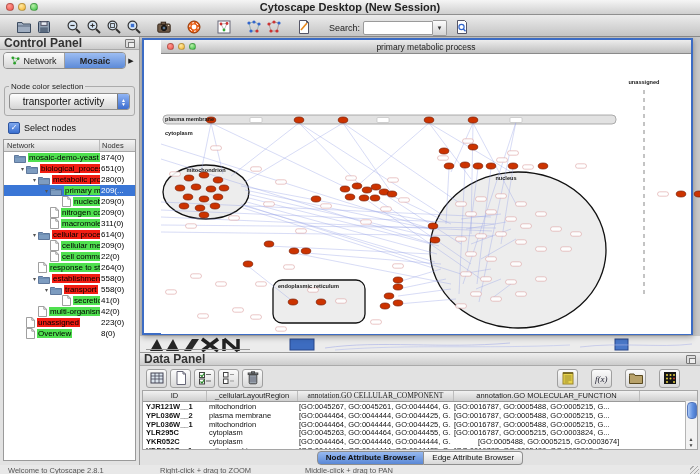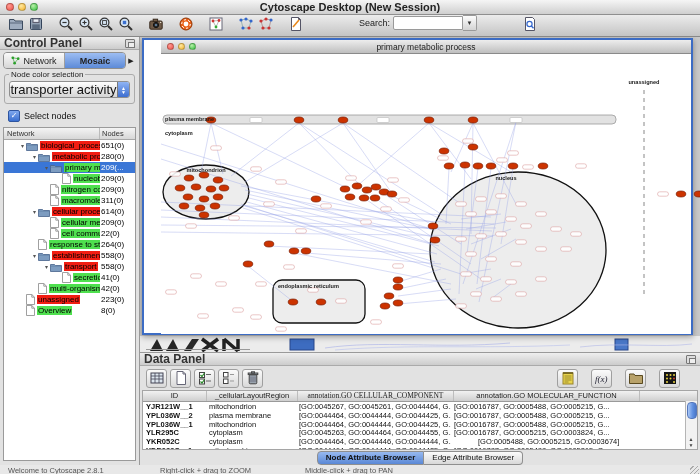--- a/index.html
+++ b/index.html
@@ -9,21 +9,21 @@
   
   .titlebar{height:14px;background:linear-gradient(#f5f5f5,#cfcfcf);border-bottom:1px solid #8f8f8f;
             position:relative;display:flex;align-items:center;justify-content:center;}
   .titlebar .title{font-size:11px;font-weight:bold;color:#222;}
   .lights{position:absolute;left:6px;top:3px;display:flex;gap:4px;}
   .light{width:8px;height:8px;border-radius:50%;border:1px solid rgba(0,0,0,.25);box-sizing:border-box;}
   .light.red{background:radial-gradient(circle at 35% 30%,#ff9a92,#f0544a);}
   .light.yellow{background:radial-gradient(circle at 35% 30%,#ffe9a0,#f5b32e);}
   .light.green{background:radial-gradient(circle at 35% 30%,#b8f0a8,#35c13f);}
   .toolbar{height:21px;background:linear-gradient(#ececec,#c4c4c4);border-bottom:1px solid #878787;
-           display:flex;align-items:flex-start;padding:0 7px;gap:38px;}
+           display:flex;align-items:flex-end;padding:0 15px;}
   .tbtn{width:18px;height:18px;display:flex;align-items:center;justify-content:center;margin-right:2px;}
   .searchwrap{display:flex;align-items:center;margin-left:14px;}
   .searchwrap .slabel{font-size:9px;color:#222;margin-right:3px;}
   .searchwrap input{width:64px;height:12px;font-size:9px;border:1px solid #9a9a9a;border-radius:2px 0 0 2px;
                     background:#fff;padding:0 2px;outline:none;}
   .sdrop{width:13px;height:14px;border:1px solid #9a9a9a;border-left:none;border-radius:0 2px 2px 0;
          background:linear-gradient(#fdfdfd,#d3d3d3);font-size:6px;color:#333;
          display:flex;align-items:center;justify-content:center;}
   
   .main{display:flex;height:428px;}
@@ -34,26 +34,26 @@
                 font-size:12px;font-weight:bold;color:#333;}
   .float-ico{width:8px;height:7px;border:1px solid #777;border-radius:1px;position:relative;background:#ddd;}
   .float-ico:after{content:"";position:absolute;left:2px;top:2px;width:5px;height:4px;border:1px solid #777;background:#eee;}
   .cp-tabs{display:flex;align-items:center;margin:3px 3px 2px 3px;height:15px;}
   .seg{flex:1;display:flex;border:1px solid #8f8f8f;border-radius:4px;overflow:hidden;height:15px;}
   .seg .tab{flex:1;display:flex;align-items:center;justify-content:center;gap:3px;font-size:9px;color:#222;
             background:linear-gradient(#fafafa,#d6d6d6);border-right:1px solid #9f9f9f;}
   .seg .tab:last-child{border-right:none;}
   .seg .tab.sel{background:linear-gradient(#9dbdf2,#5d8bd8);font-weight:bold;}
   .tab-arrow{width:10px;text-align:center;font-size:7px;color:#222;}
-  .groupbox{margin:4px 4px 2px 4px;border:1px solid #ababab;border-radius:3px;position:relative;
+  .groupbox{margin:16px 4px 2px 4px;border:1px solid #ababab;border-radius:3px;position:relative;
             padding:6px 4px 5px 4px;}
   .groupbox .legend{position:absolute;top:-5px;left:4px;background:#e2e2e2;padding:0 2px;font-size:8px;color:#222;}
   .dropdown{height:15px;border:1px solid #8f8f8f;border-radius:3px;background:linear-gradient(#fefefe,#d5d5d5);
             display:flex;align-items:center;overflow:hidden;}
-  .dropdown .dval{flex:1;text-align:center;font-size:13px;color:#111;}
+  .dropdown .dval{flex:1;text-align:center;font-size:10px;color:#111;}
   .stepper{width:11px;height:15px;background:linear-gradient(#8fb4f4,#3d6ed0);display:flex;flex-direction:column;
            align-items:center;justify-content:center;color:#fff;font-size:5px;line-height:4px;border-left:1px solid #7a7a7a;}
   .chkrow{display:flex;align-items:center;gap:4px;margin:4px 0 3px 8px;font-size:9px;color:#111;}
   .chk{width:10px;height:10px;border-radius:2px;background:linear-gradient(#7fa8ee,#3a6fd0);
        border:1px solid #2e55a0;color:#fff;font-size:8px;line-height:9px;text-align:center;font-weight:bold;}
   .tree-wrap{flex:1;margin:2px 3px 4px 3px;background:#fff;border:1px solid #9a9a9a;display:flex;
              flex-direction:column;overflow:hidden;}
   .tree-header{height:11px;display:flex;background:linear-gradient(#f4f4f4,#d7d7d7);border-bottom:1px solid #a8a8a8;
                font-size:7.5px;color:#333;align-items:center;}
   .tree-header .c1{flex:1;padding-left:3px;border-right:1px solid #bbb;height:100%;display:flex;align-items:center;}
@@ -274,20 +274,32 @@
     <div class="chkrow">
       <span class="chk">✓</span>
       <span>Select nodes</span>
     </div>
     <div class="tree-wrap">
       <div class="tree-header">
         <div class="c1">Network</div>
         <div class="c2">Nodes</div>
       </div>
       <div class="tree-rows" id="tree-rows">
+          <div class="trow">
+            <span class="spacer" style="width: 3px;"></span>
+            <span class="arr"></span>
+            <span class="ticon">
+              <svg width="12" height="10" viewBox="0 0 12 10">
+                <path d="M0.5,2.5 h4 l1,1 h6 v6 h-11 Z" fill="#7d9cc0" stroke="#46628a" stroke-width="0.8"></path>
+                <path d="M0.5,4.2 h11" stroke="#5a7aa0" stroke-width="0.6"></path>
+              </svg>
+            </span>
+            <span class="lblarea"><span class="lbl green">mosaic-demo-yeast</span></span>
+            <span class="cnt">874(0)</span>
+          </div>
           <div class="trow">
             <span class="spacer" style="width: 15px;"></span>
             <span class="arr">▾</span>
             <span class="ticon">
               <svg width="12" height="10" viewBox="0 0 12 10">
                 <path d="M0.5,2.5 h4 l1,1 h6 v6 h-11 Z" fill="#7d9cc0" stroke="#46628a" stroke-width="0.8"></path>
                 <path d="M0.5,4.2 h11" stroke="#5a7aa0" stroke-width="0.6"></path>
               </svg>
             </span>
             <span class="lblarea"><span class="lbl red">biological_process</span></span>

